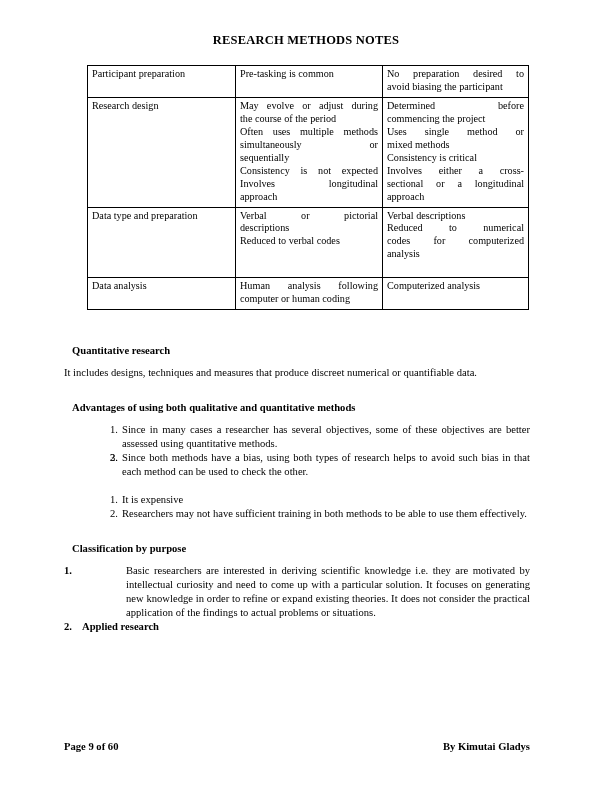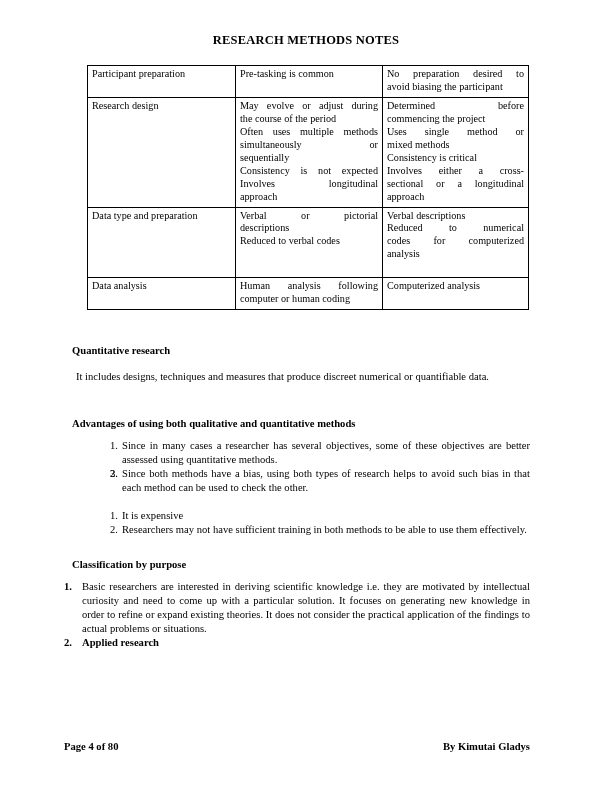--- a/index.html
+++ b/index.html
@@ -69,21 +69,21 @@
     top: 336px;
     width: 466px;
     font-size: 10.6px;
     line-height: 1.33;
   }
   .h-bold {
     font-weight: bold;
     margin: 8px;
   }
   .para {
-    margin: 12px;
+    margin: 0;
     text-align: justify;
     text-justify: inter-word;
   }
   .spacer-md { height: 13px; }
 
   ol.num-list {
     margin: 0;
     padding: 0;
     list-style: none;
   }
@@ -119,20 +119,21 @@
     font-weight: bold;
   }
   ol.tight-list > li .sub-head {
     font-weight: bold;
     display: block;
   }
   ol.tight-list > li .sub-body {
     display: block;
     text-align: justify;
     text-justify: inter-word;
+    margin-left: 44px;
   }
 
   
   .footer {
     position: absolute;
     left: 64px;
     top: 741px;
     width: 466px;
     font-size: 10.6px;
     font-weight: bold;
@@ -267,17 +268,17 @@
       </li>
       <li>
         <span class="marker">2.</span>
         <span class="sub-head">Applied research</span>
       </li>
     </ol>
 
   </div>
 
   <div class="footer">
-    <span>Page 4 of 80</span>
+    <span>Page 9 of 60</span>
     <span>By Kimutai Gladys</span>
   </div>
 
 </div>
 
 </body></html>

